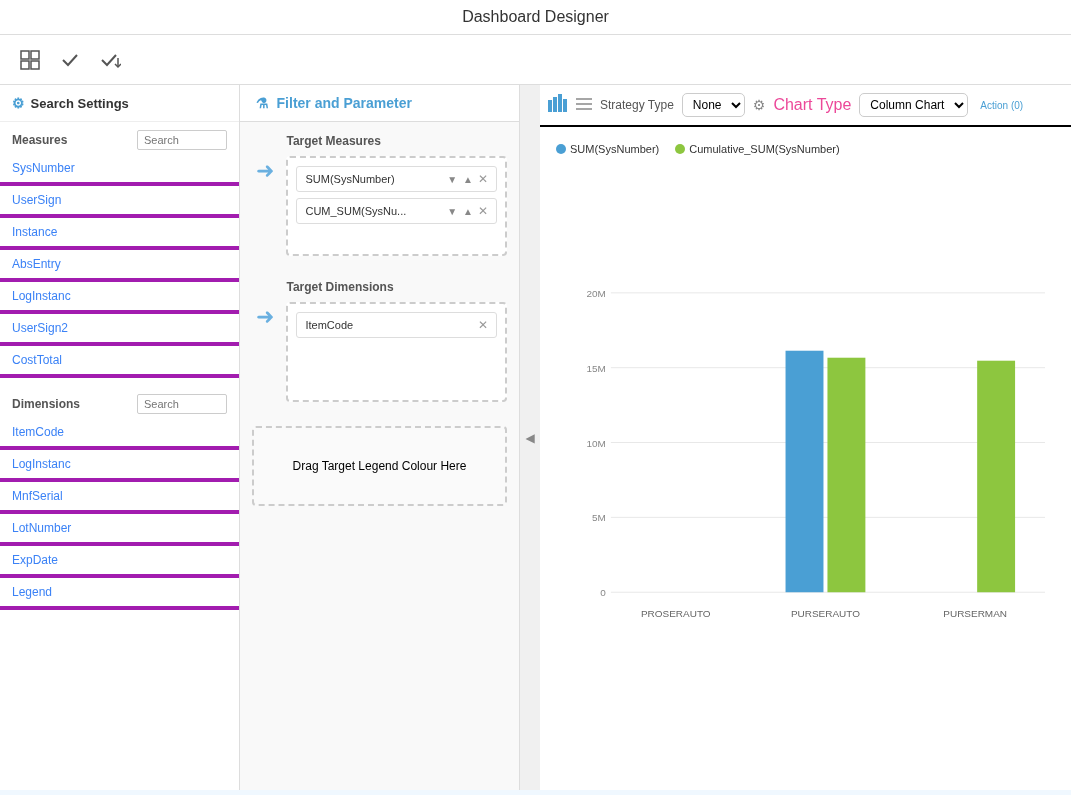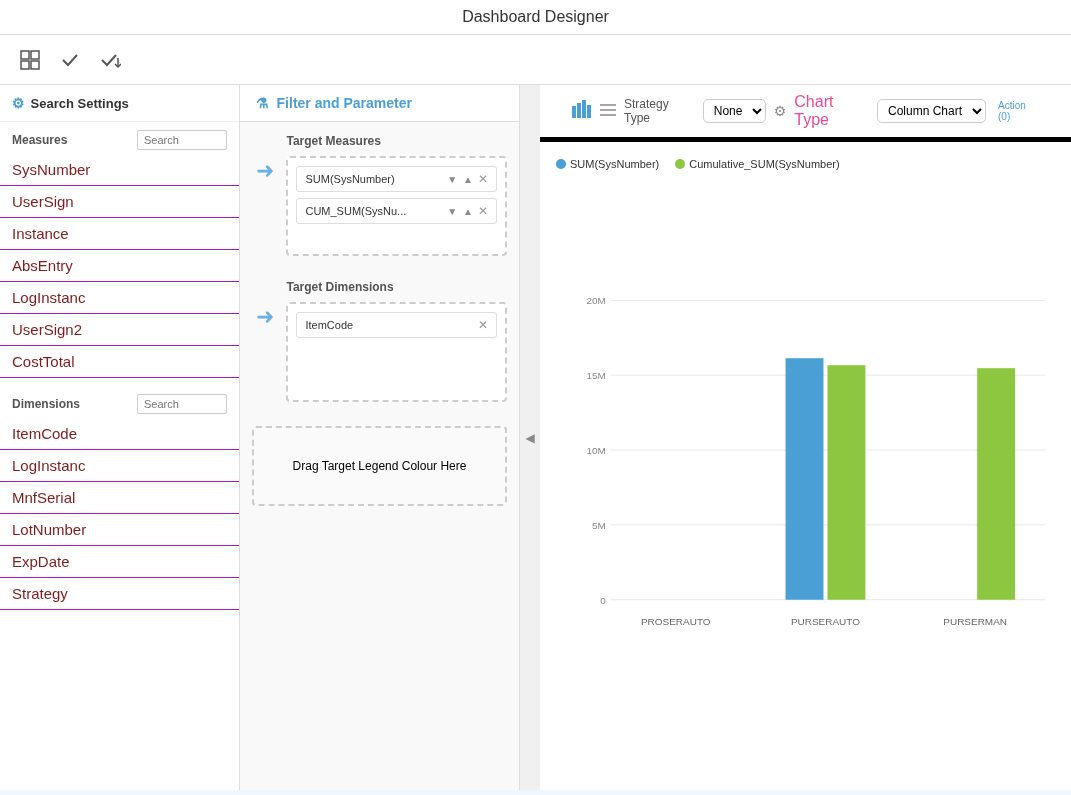--- a/index.html
+++ b/index.html
@@ -12,42 +12,42 @@
     .main-content { display: flex; height: calc(795px - 50px - 40px); }
 
     
     .left-panel { width: 240px; background: white; border-right: 1px solid #ddd; overflow-y: auto; flex-shrink: 0; }
     .panel-section-header { padding: 10px 12px; font-weight: bold; font-size: 13px; display: flex; align-items: center; gap: 6px; color: #333; border-bottom: 1px solid #eee; }
     .panel-section-header .gear-icon { color: #4a9fd4; font-size: 14px; }
     .section-label { font-size: 12px; font-weight: bold; color: #555; padding: 8px 12px 4px; display: flex; align-items: center; justify-content: space-between; }
     .search-input { width: 90px; border: 1px solid #ccc; padding: 3px 6px; font-size: 11px; border-radius: 2px; }
     .list-items-container { position: relative; }
     .list-scroll { max-height: 280px; overflow-y: auto; }
-    .list-item { padding: 7px 12px; border-bottom: 1px solid #a21caf; cursor: pointer; color: #7f1d1d; font-size: 15px; }
+    .list-item { padding: 7px 12px; border-bottom: 4px solid #a21caf; cursor: pointer; color: #3b82f6; font-size: 12px; }
 
     
     .middle-panel { width: 280px; background: #f9f9f9; border-right: 1px solid #ddd; flex-shrink: 0; padding: 0; display: flex; flex-direction: column; }
     .middle-header { background: white; border-bottom: 1px solid #ddd; padding: 10px 16px; font-size: 14px; font-weight: bold; color: #4a9fd4; display: flex; align-items: center; gap: 8px; }
     .middle-body { flex: 1; padding: 12px; overflow-y: auto; }
     .target-section-label { font-size: 12px; font-weight: bold; color: #555; margin-bottom: 8px; }
     .dashed-box { border: 2px dashed #ccc; border-radius: 4px; padding: 8px; background: white; min-height: 100px; margin-bottom: 16px; }
     .measure-chip { display: flex; align-items: center; justify-content: space-between; background: white; border: 1px solid #ddd; border-radius: 3px; padding: 5px 8px; margin-bottom: 6px; font-size: 11px; }
     .chip-actions { display: flex; align-items: center; gap: 4px; }
     .chip-btn { cursor: pointer; color: #888; font-size: 10px; background: none; border: none; padding: 1px; }
     .chip-close { cursor: pointer; color: #999; font-size: 12px; }
     .dimension-chip { display: flex; align-items: center; justify-content: space-between; background: white; border: 1px solid #ddd; border-radius: 3px; padding: 5px 8px; margin-bottom: 6px; font-size: 11px; }
     .arrow-btn { color: #4a9fd4; font-size: 18px; cursor: pointer; padding: 4px; }
     .drag-target-box { border: 2px dashed #ccc; background: #fafafa; border-radius: 4px; padding: 20px 12px; text-align: center; color: #000000; font-size: 12px; margin-top: 8px; min-height: 80px; display: flex; align-items: center; justify-content: center; }
 
     .panel-divider { display: flex; align-items: center; justify-content: center; width: 20px; background: #f0f0f0; cursor: pointer; flex-shrink: 0; }
     .panel-divider-arrow { color: #888; font-size: 12px; }
 
     
     .right-panel { flex: 1; background: white; display: flex; flex-direction: column; overflow: hidden; }
-    .chart-toolbar { display: flex; align-items: center; gap: 8px; padding: 8px 32px; border-bottom: 5px solid #000000; background: white; flex-shrink: 0; }
+    .chart-toolbar { display: flex; align-items: center; gap: 8px; padding: 8px 8px; border-bottom: 2px solid #000000; background: white; flex-shrink: 0; }
     .chart-icon { color: #4a9fd4; font-size: 16px; }
     .chart-icon-list { color: #666; font-size: 14px; }
     .strategy-label { font-size: 12px; color: #555; }
     .select-box { border: 1px solid #ccc; padding: 3px 6px; font-size: 12px; border-radius: 5px; background: white; cursor: pointer; }
     .gear-settings { color: #888; font-size: 14px; cursor: pointer; }
     .chart-type-label { font-size: 16px; color: #ec4899; }
     .action-link { color: #4a9fd4; font-size: 10px; cursor: pointer; margin-left: 4px; }
     .chart-area { flex: 1; padding: 16px; position: relative; overflow: hidden; }
     .legend { display: flex; align-items: center; gap: 16px; margin-bottom: 12px; font-size: 11px; }
     .legend-item { display: flex; align-items: center; gap: 4px; }
@@ -122,21 +122,21 @@
       <span>Dimensions</span>
       <input class="search-input" type="text" placeholder="Search" style="">
     </div>
     <div class="list-items-container">
       <div class="list-scroll">
         <div class="list-item">ItemCode</div>
         <div class="list-item">LogInstanc</div>
         <div class="list-item">MnfSerial</div>
         <div class="list-item">LotNumber</div>
         <div class="list-item">ExpDate</div>
-        <div class="list-item">Strategy</div>
+        <div class="list-item">Legend</div>
       </div>
     </div>
   </div>
 
   <div class="middle-panel">
     <div class="middle-header">
       <span style="color:#4a9fd4;">⚗</span>
       <span>Filter and Parameter</span>
     </div>
     <div class="middle-body">

